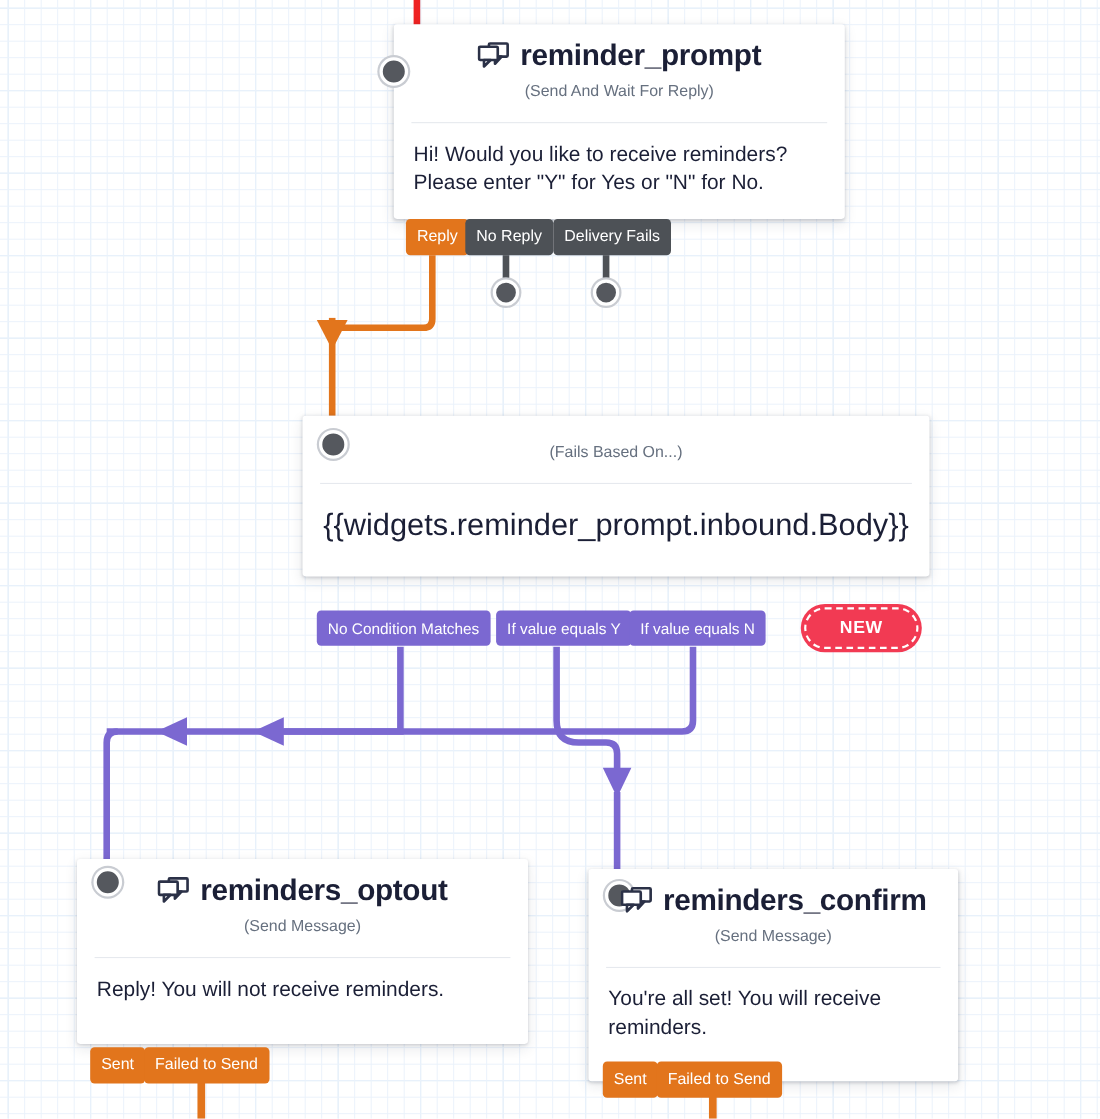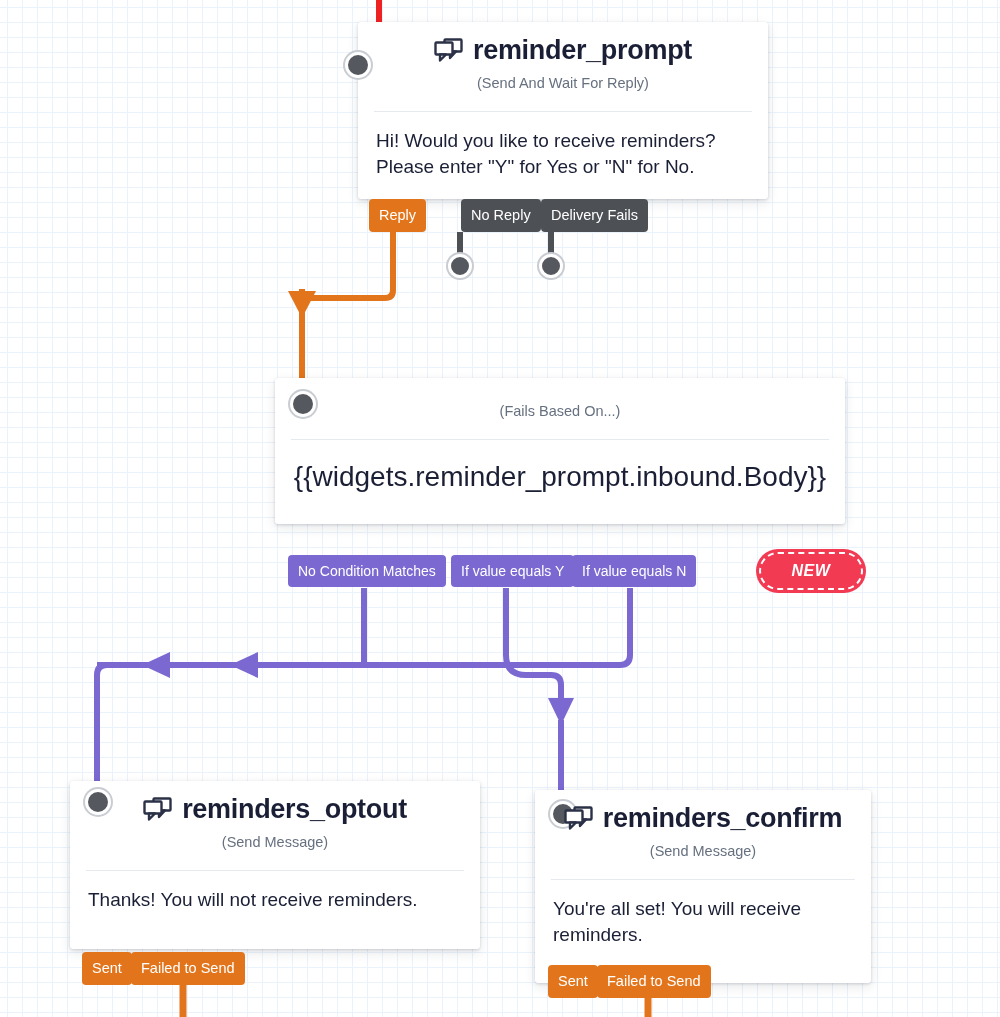--- a/index.html
+++ b/index.html
@@ -99,21 +99,21 @@
     position: absolute;
     border-radius: 4px;
     color: #ffffff;
     font-size: 14.5px;
     line-height: 1;
     padding: 9px 10px;
     white-space: nowrap;
     box-sizing: border-box;
   }
   .pin-orange { background: #e2751c; }
-  .pin-dark   { background: #4d5156; margin-left: 38px; }
+  .pin-dark   { background: #4d5156; }
   .pin-purple { background: #7b68d1; font-size: 14px; }
   .pin-new {
     position: absolute;
     background: #f23a53;
     border-radius: 22px;
     color: #ffffff;
     font-size: 16px;
     font-weight: 700;
     letter-spacing: 0.6px;
     display: flex;
@@ -196,42 +196,42 @@
     <div class="in-dot" style="left:15px; top:13px;"></div>
     <div class="node-head" style="padding-top:16px;">
       <div class="node-subtitle">(Fails Based On...)</div>
     </div>
     <div class="node-divider"></div>
     <div class="node-body center" style="font-size:28px; padding-top:18px; padding-bottom:28px;">{{widgets.reminder_prompt.inbound.Body}}</div>
   </div>
   <div class="pin pin-purple" style="left:288px; top:555px;">No Condition Matches</div>
   <div class="pin pin-purple" style="left:451px; top:555px;">If value equals Y</div>
   <div class="pin pin-purple" style="left:572px; top:555px;">If value equals N</div>
-  <div class="pin-new" style="left:756px; top:549px; width:110px; height:44px;font-style:italic;">
+  <div class="pin-new" style="left:728px; top:549px; width:110px; height:44px;">
     <span>NEW</span>
   </div>
 
   <div class="node" style="left:70px; top:781px; width:410px;">
     <div class="in-dot" style="left:15px; top:8px;"></div>
     <div class="node-head">
       <div class="node-title-row">
         <span class="icon">
           <svg width="30" height="26" viewBox="0 0 30 26">
             <rect x="10.5" y="1.5" width="17" height="12" rx="1" fill="#fff" stroke="#2b3147" stroke-width="2.4"></rect>
             <path d="M16 13.5 L16 20 L22 13.5 Z" fill="#fff" stroke="#2b3147" stroke-width="2.4" stroke-linejoin="round"></path>
             <rect x="1.5" y="4.5" width="17" height="12" rx="1" fill="#fff" stroke="#2b3147" stroke-width="2.4"></rect>
             <path d="M6 16.5 L6 22.5 L12 16.5 Z" fill="#fff" stroke="#2b3147" stroke-width="2.4" stroke-linejoin="round"></path>
           </svg>
         </span>
         <span class="node-title">reminders_optout</span>
       </div>
       <div class="node-subtitle">(Send Message)</div>
     </div>
     <div class="node-divider"></div>
-    <div class="node-body" style="padding-bottom:36px;">Thanks! You will not receive reminders.</div>
+    <div class="node-body" style="padding-bottom:36px;">Reply! You will not receive reminders.</div>
   </div>
   <div class="pin pin-orange" style="left:82px; top:952px;">Sent</div>
   <div class="pin pin-orange" style="left:131px; top:952px;">Failed to Send</div>
 
   <div class="node" style="left:535px; top:790px; width:336px;">
     <div class="in-dot" style="left:15px; top:11px;"></div>
     <div class="node-head">
       <div class="node-title-row">
         <span class="icon">
           <svg width="30" height="26" viewBox="0 0 30 26">

